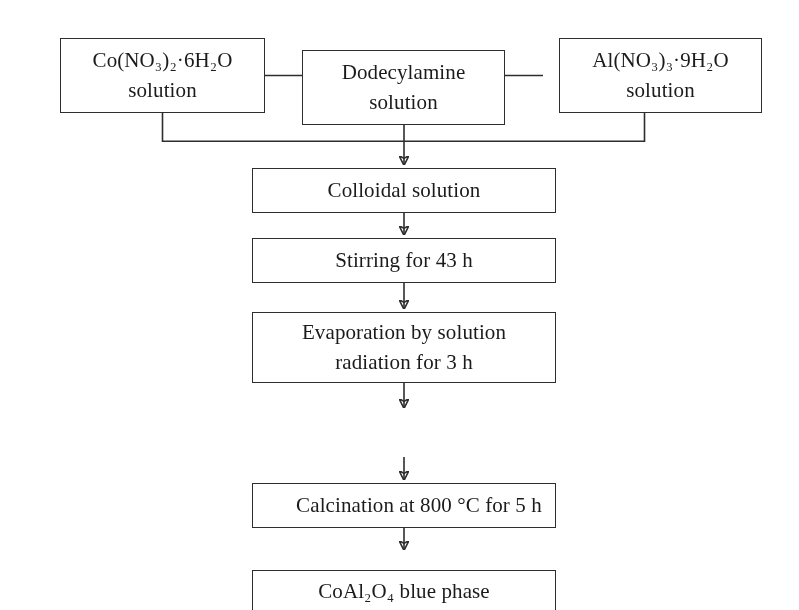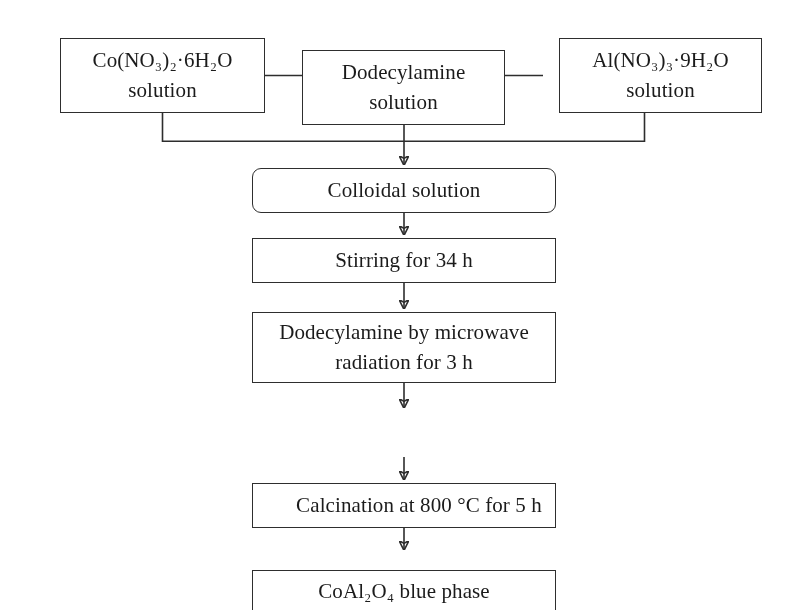--- a/index.html
+++ b/index.html
@@ -41,21 +41,21 @@
     line-height: 1.42;
     letter-spacing: 0.1px;
   }
   
   .node.input { top: 38px; height: 75px; }
   #node-co-nitrate    { left: 60px;  width: 205px; }
   #node-dodecylamine  { left: 302px; width: 203px; margin-top: 12px; }
   #node-al-nitrate    { left: 543px; width: 203px; margin-left: 16px; }
   
   .node.step { left: 252px; width: 304px; }
-  #node-colloidal   { top: 168px; height: 45px; border-radius: 9px; }
+  #node-colloidal   { top: 168px; height: 45px; }
   #node-stirring    { top: 238px; height: 45px; }
   #node-evaporation { top: 312px; height: 71px; }
   #node-drying      { top: 411px; height: 46px; }
   #node-calcination { top: 483px; height: 45px; padding-left: 30px; }
   #node-product     { top: 570px; height: 44px; }
   .line { display: block; }
 </style>
 </head>
 <body>
 
@@ -92,24 +92,24 @@
   </div>
   <div class="node input" id="node-al-nitrate">
     <span class="line">Al(NO₃)₃·9H₂O</span>
     <span class="line">solution</span>
   </div>
 
   <div class="node step" id="node-colloidal">
     <span class="line">Colloidal solution</span>
   </div>
   <div class="node step" id="node-stirring">
-    <span class="line">Stirring for 34 h</span>
+    <span class="line">Stirring for 43 h</span>
   </div>
   <div class="node step" id="node-evaporation">
-    <span class="line">Dodecylamine by microwave</span>
+    <span class="line">Evaporation by solution</span>
     <span class="line">radiation for 3 h</span>
   </div>
   <div class="node step" id="node-calcination">
     <span class="line">Calcination at 800 °C for 5 h</span>
   </div>
   <div class="node step" id="node-product">
     <span class="line">CoAl₂O₄ blue phase</span>
   </div>
 
 </div>

